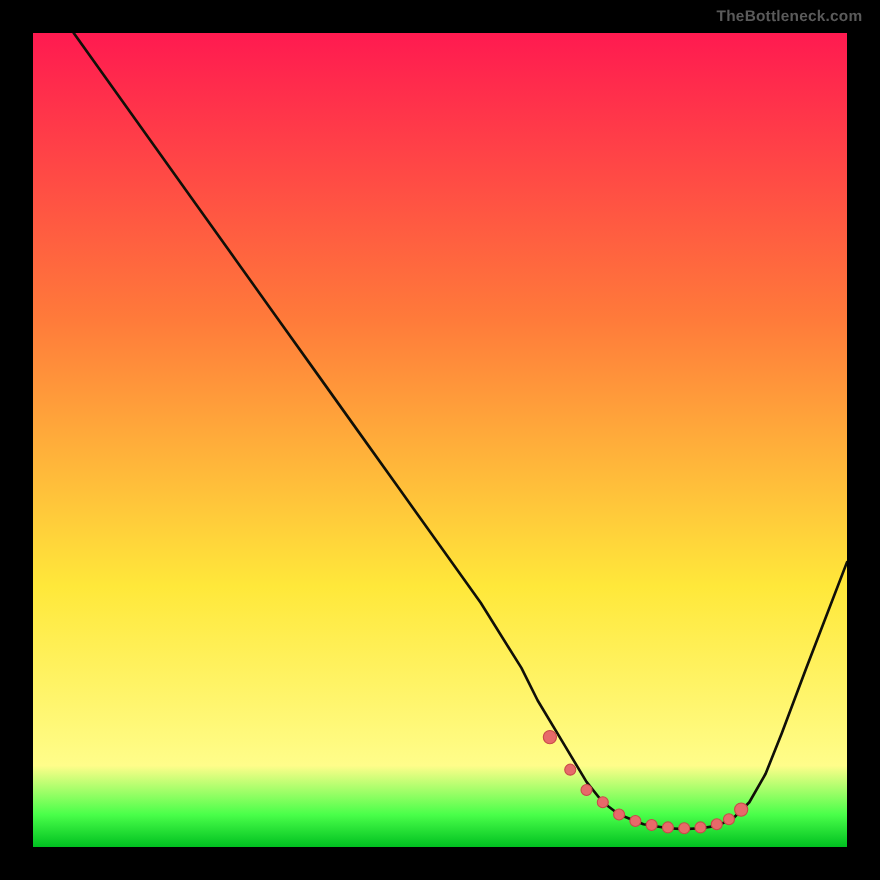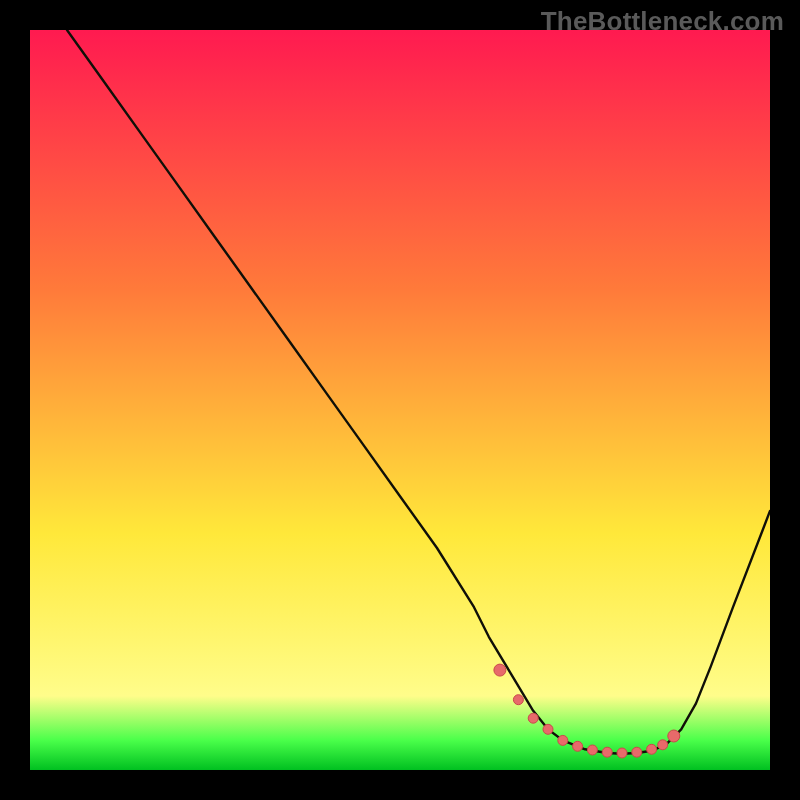--- a/index.html
+++ b/index.html
@@ -3,21 +3,21 @@
 <meta charset="utf-8">
 <style>
   * { margin: 0; padding: 0; box-sizing: border-box; }
   html, body { width: 800px; height: 800px; overflow: hidden; background: #000; }
   .wrap { position: relative; width: 800px; height: 800px; background: #000; }
   .watermark {
     position: absolute;
     top: 6px;
     right: 16px;
     font-family: Arial, Helvetica, sans-serif;
-    font-size: 26px;
+    font-size: 14px;
     font-weight: 600;
     color: #5a5a5a;
     letter-spacing: 0.2px;
   }
   .plot {
     position: absolute;
     left: 30px;
     top: 30px;
     width: 740px;
     height: 740px;

